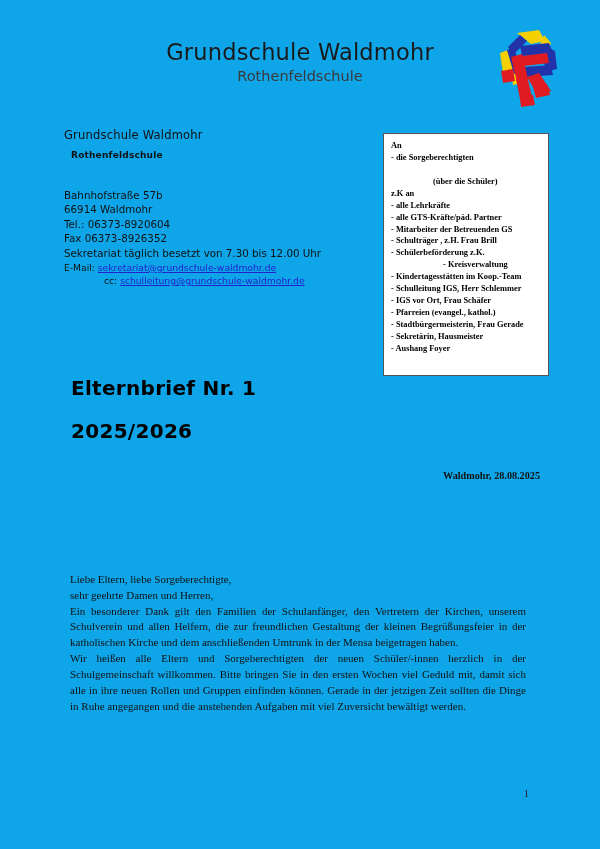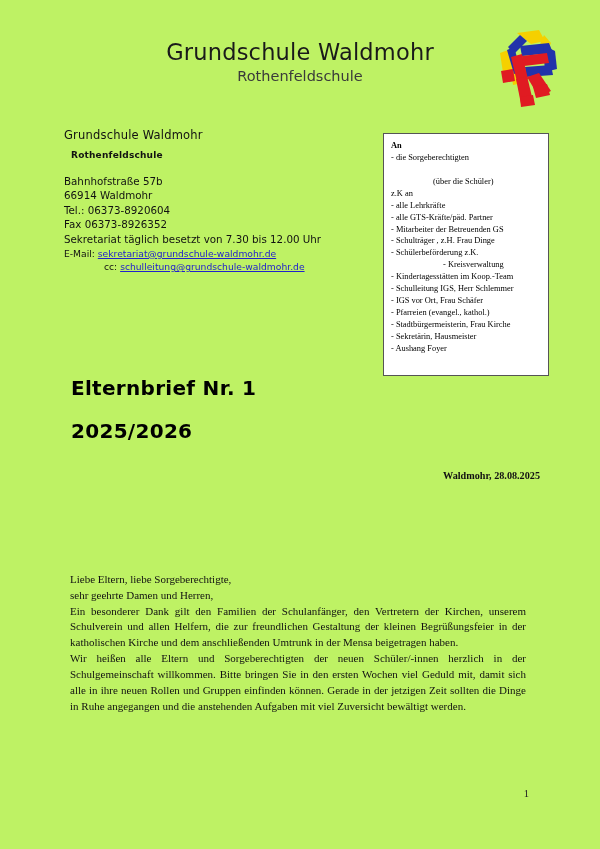--- a/index.html
+++ b/index.html
@@ -12,21 +12,21 @@
     height: 849px;
     position: relative;
     overflow: hidden;
     font-family: "Liberation Serif", "DejaVu Serif", serif;
     color: #000000;
   }
 
   .page {
     position: absolute;
     inset: 0;
-    background: #bef264;
+    background: #0ea5e9;
   }
 
   
   .header-block {
     position: absolute;
     left: 0;
     top: 40px;
     width: 600px;
     text-align: center;
   }
@@ -73,21 +73,21 @@
   }
   .addr-sub {
     font-size: 9px;
     font-weight: 600;
     letter-spacing: 0.2px;
     margin-top: 7px;
     margin-left: 7px;
     line-height: 1.3;
   }
   .addr-lines {
-    margin-top: 12px;
+    margin-top: 26px;
     font-size: 10.3px;
     line-height: 1.42;
     letter-spacing: 0px;
   }
   .addr-lines div { white-space: nowrap; }
   .mail-row {
     font-size: 9.2px;
     line-height: 1.45;
     white-space: nowrap;
   }
@@ -123,21 +123,21 @@
     line-height: 1.42;
   }
   .rcp-list {
     list-style: none;
     margin: 0;
     padding: 0;
   }
   .rcp-list li {
     font-family: "Liberation Serif", serif;
     font-size: 8.4px;
-    font-weight: normal;
+    font-weight: bold;
     line-height: 1.42;
     white-space: nowrap;
   }
   .rcp-list li.indent-center {
     padding-left: 42px;
     margin-top: 12px;
   }
   .rcp-list li.indent-sub {
     padding-left: 52px;
   }
@@ -258,28 +258,28 @@
 
   <div class="recipient-box">
     <div class="rcp-head">An</div>
     <ul class="rcp-list">
         <li>- die Sorgeberechtigten</li>
         <li class="indent-center">(über die Schüler)</li>
         <li>z.K an</li>
         <li>- alle Lehrkräfte</li>
         <li>- alle GTS-Kräfte/päd. Partner</li>
         <li>- Mitarbeiter der Betreuenden GS</li>
-        <li>- Schulträger , z.H. Frau Dinge</li>
+        <li>- Schulträger , z.H. Frau Brill</li>
         <li>- Schülerbeförderung z.K.</li>
         <li class="indent-sub">-         Kreisverwaltung</li>
         <li>- Kindertagesstätten im Koop.-Team</li>
         <li>- Schulleitung IGS, Herr Schlemmer</li>
         <li>- IGS vor Ort, Frau Schäfer</li>
         <li>- Pfarreien (evangel., kathol.)</li>
-        <li>- Stadtbürgermeisterin, Frau Kirche</li>
+        <li>- Stadtbürgermeisterin, Frau Gerade</li>
         <li>- Sekretärin, Hausmeister</li>
         <li>- Aushang Foyer</li>
       </ul>
   </div>
 
   <div class="letter-title">Elternbrief Nr. 1</div>
   <div class="letter-year">2025/2026</div>
 
   <div class="date-line">Waldmohr, 28.08.2025</div>
 

